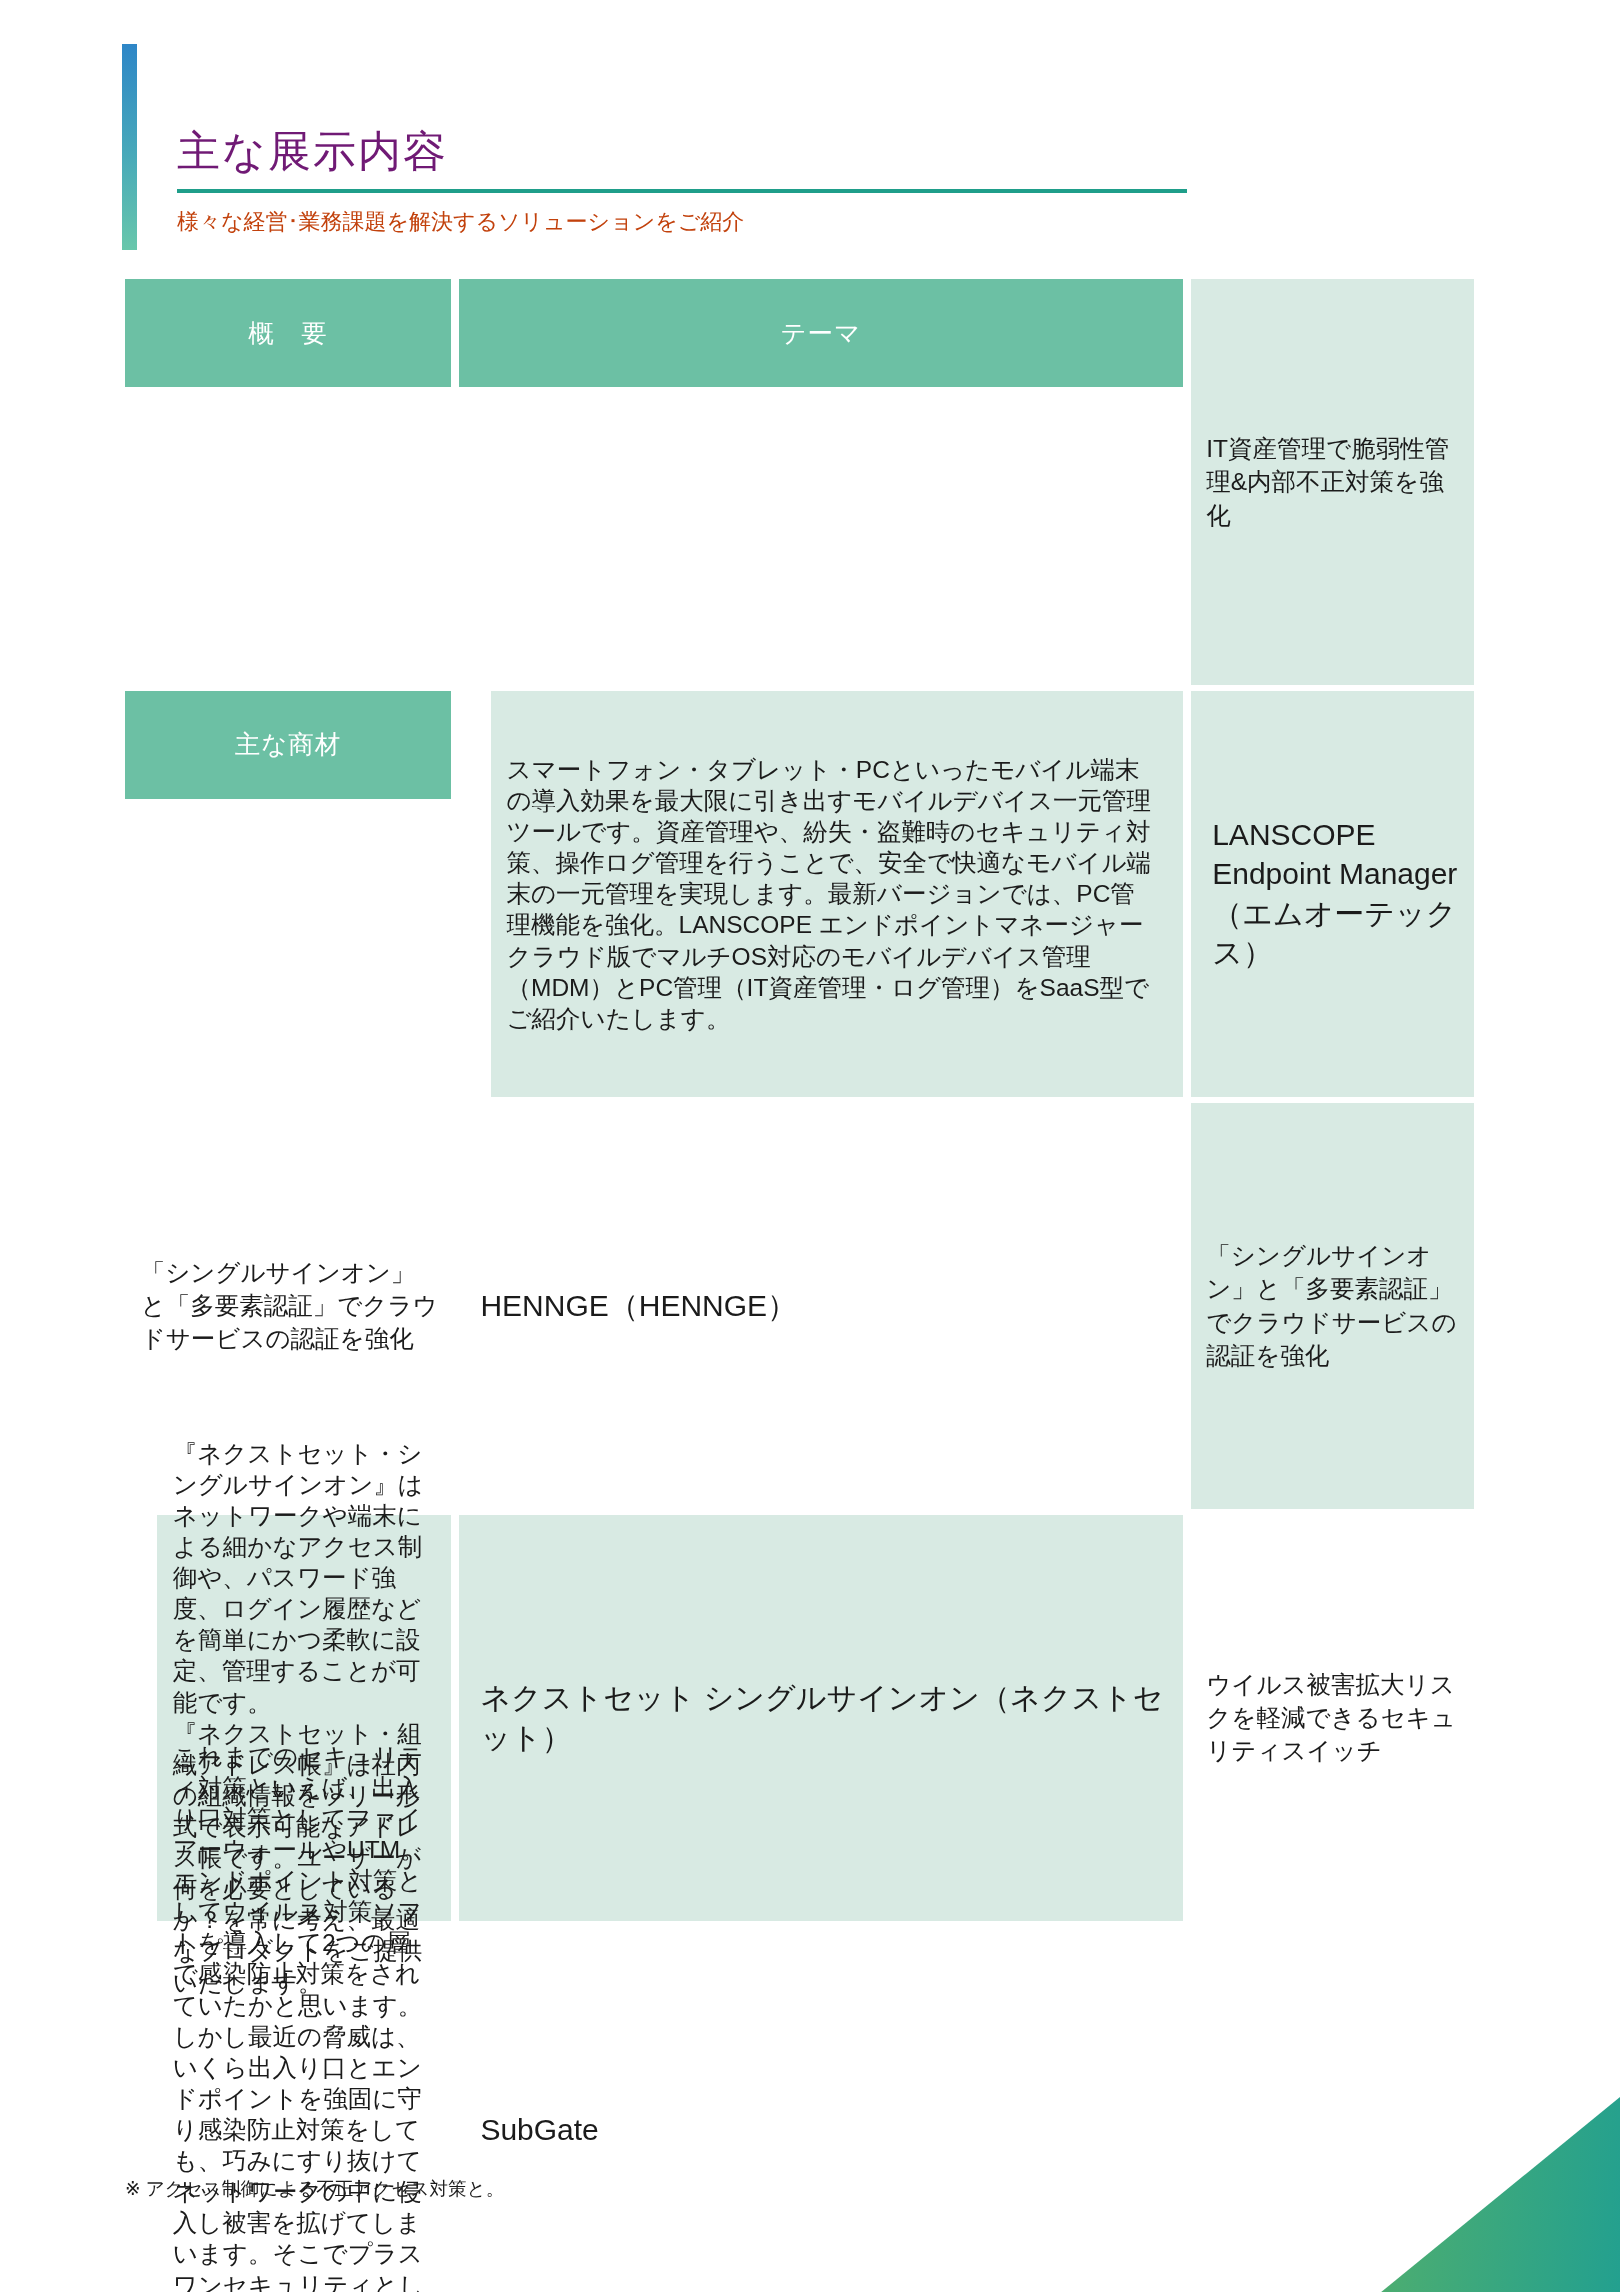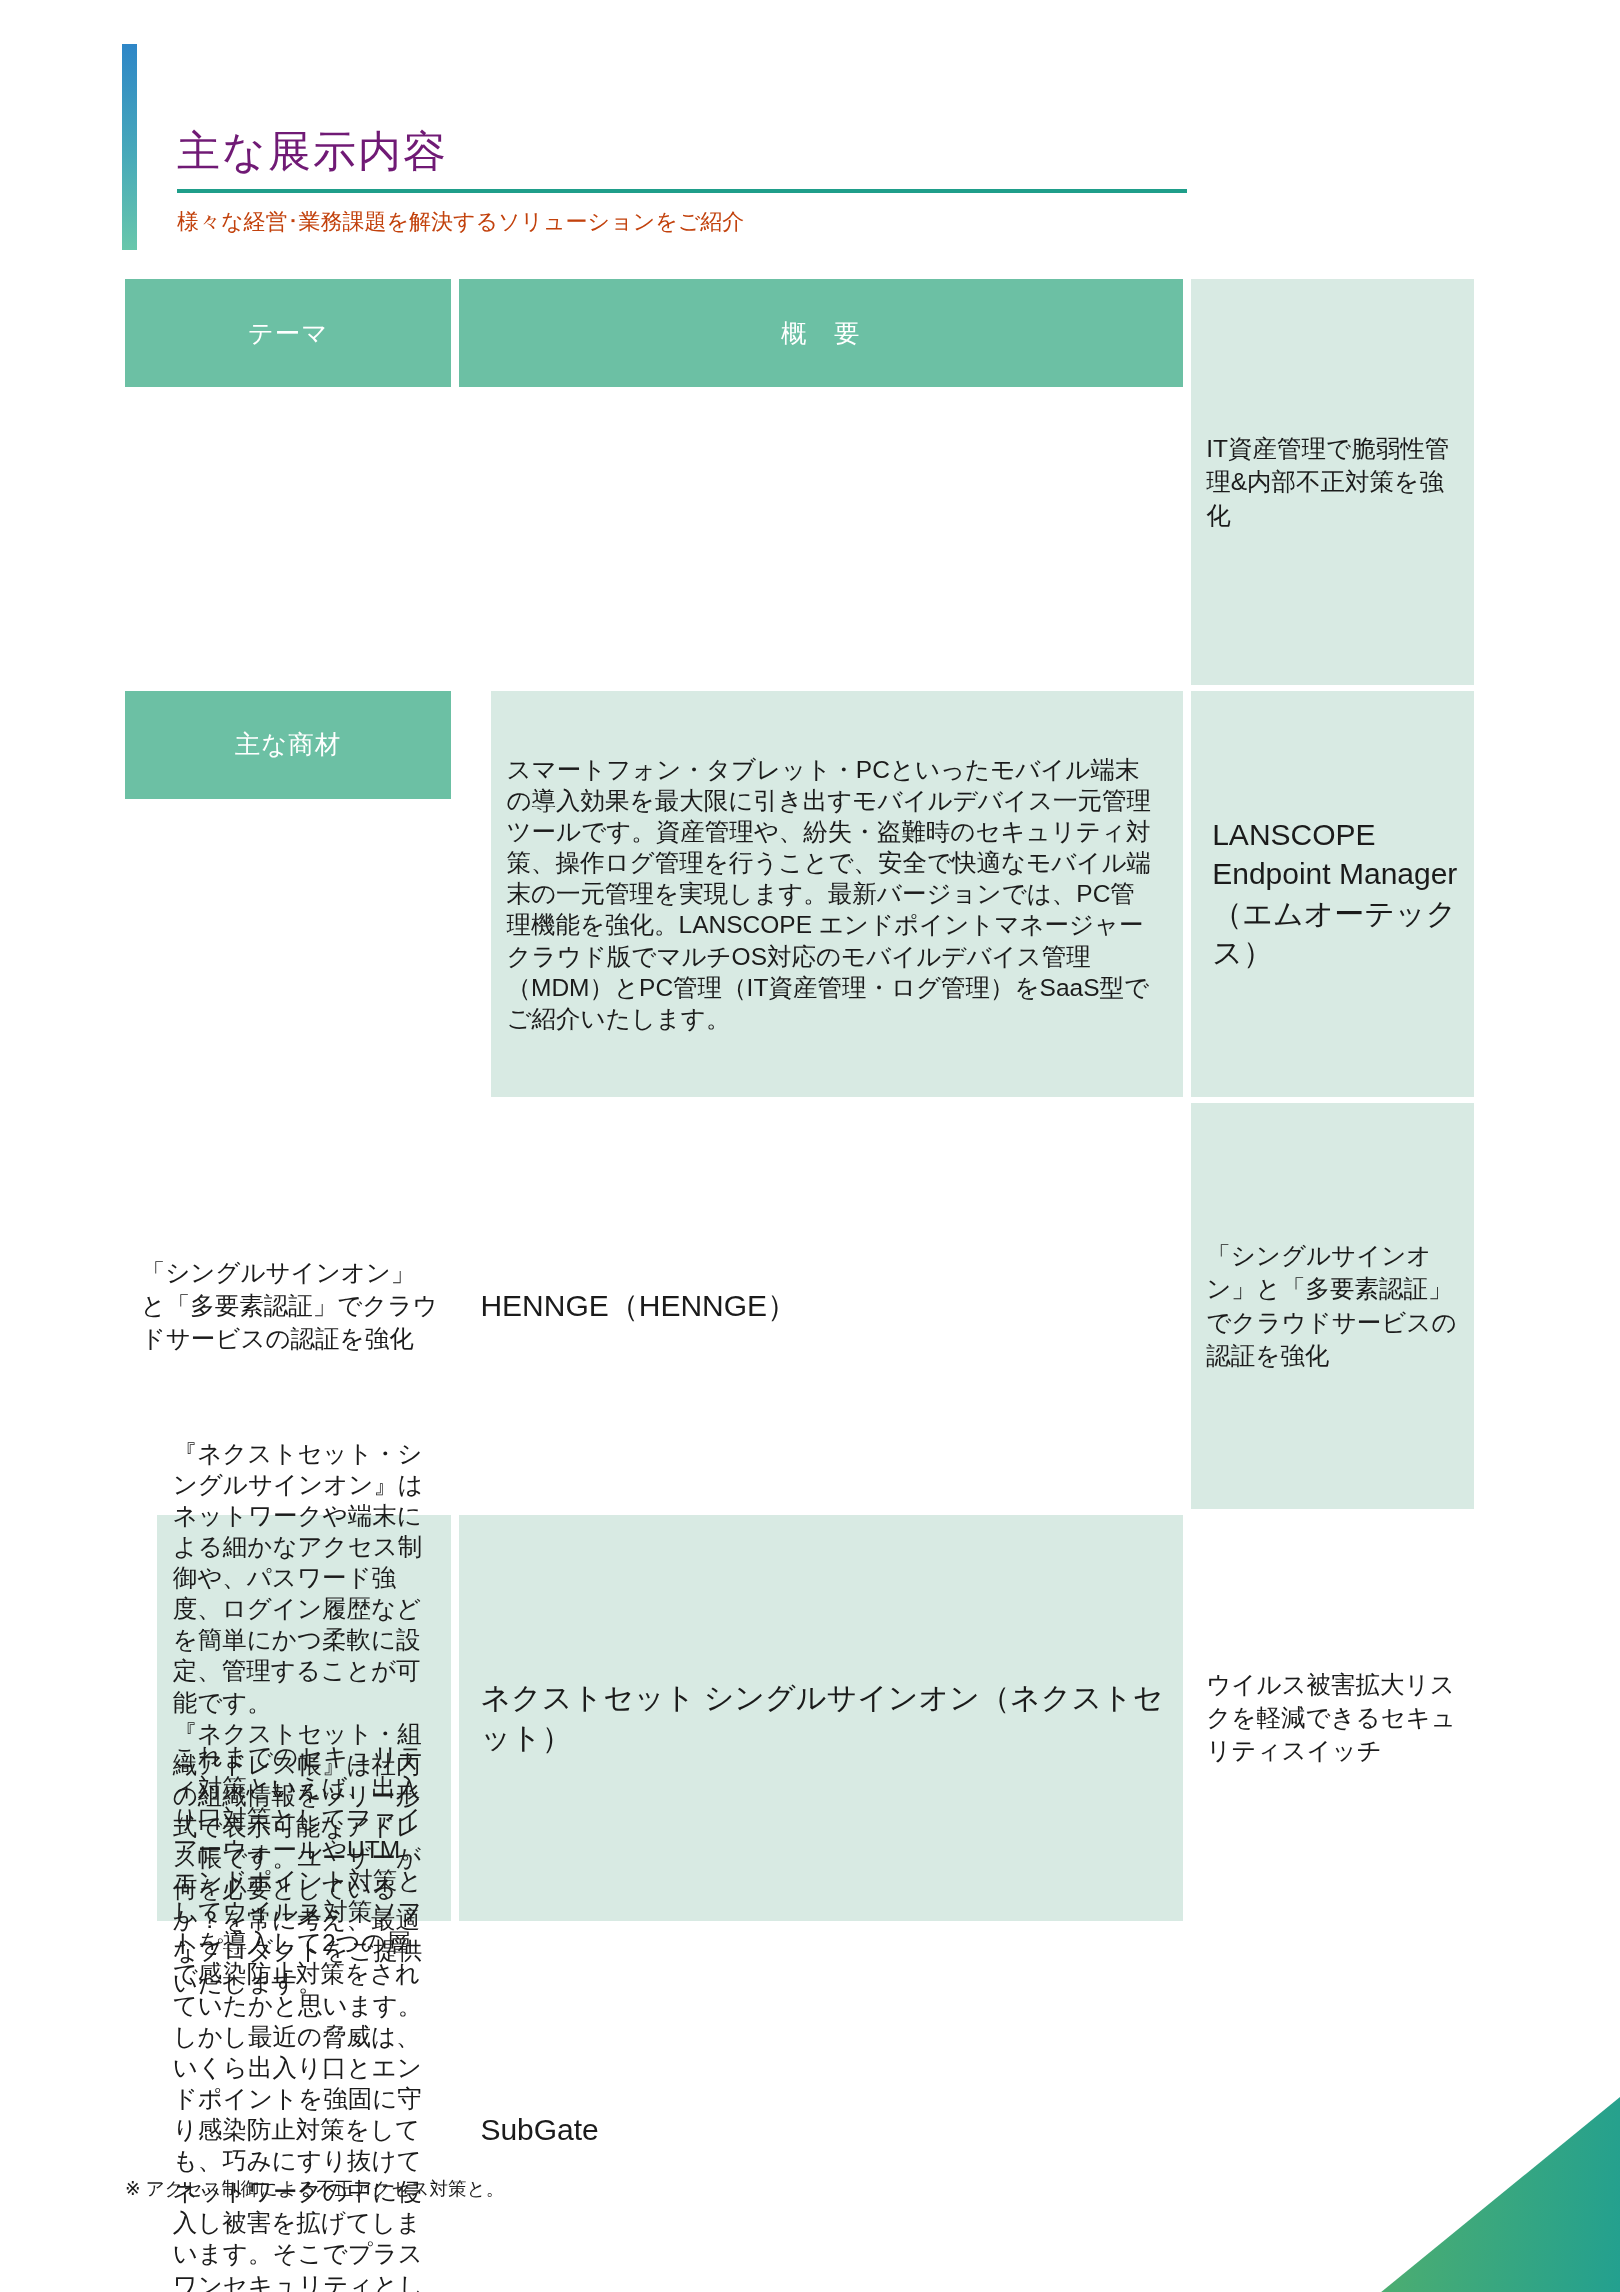--- a/index.html
+++ b/index.html
@@ -64,22 +64,22 @@
 <div class="page">
 
   <div class="accent-bar"></div>
 
   <h1 class="page-title" style="margin:0;font-weight:normal;">主な展示内容</h1>
   <div class="title-underline"></div>
   <div class="page-subtitle">様々な経営･業務課題を解決するソリューションをご紹介</div>
 
   <div class="exhibit-table">
 
+    <div class="cell header-cell">概　要</div>
     <div class="cell header-cell">テーマ</div>
-    <div class="cell header-cell">概　要</div>
     <div class="cell row-cell theme-cell shaded">IT資産管理で脆弱性管理&amp;内部不正対策を強化</div>
 
     <div class="cell header-cell">主な商材</div>
     <div class="cell row-cell overview-cell shaded">スマートフォン・タブレット・PCといったモバイル端末の導入効果を最大限に引き出すモバイルデバイス一元管理ツールです。資産管理や、紛失・盗難時のセキュリティ対策、操作ログ管理を行うことで、安全で快適なモバイル端末の一元管理を実現します。最新バージョンでは、PC管理機能を強化。LANSCOPE エンドポイントマネージャー クラウド版でマルチOS対応のモバイルデバイス管理（MDM）とPC管理（IT資産管理・ログ管理）をSaaS型でご紹介いたします。</div>
     <div class="cell row-cell product-cell shaded">LANSCOPE Endpoint Manager（エムオーテックス）</div>
 
     <div class="cell row-cell theme-cell">「シングルサインオン」と「多要素認証」でクラウドサービスの認証を強化</div>
     <div class="cell row-cell product-cell">HENNGE（HENNGE）</div>
 
     <div class="cell row-cell theme-cell shaded">「シングルサインオン」と「多要素認証」でクラウドサービスの認証を強化</div>

